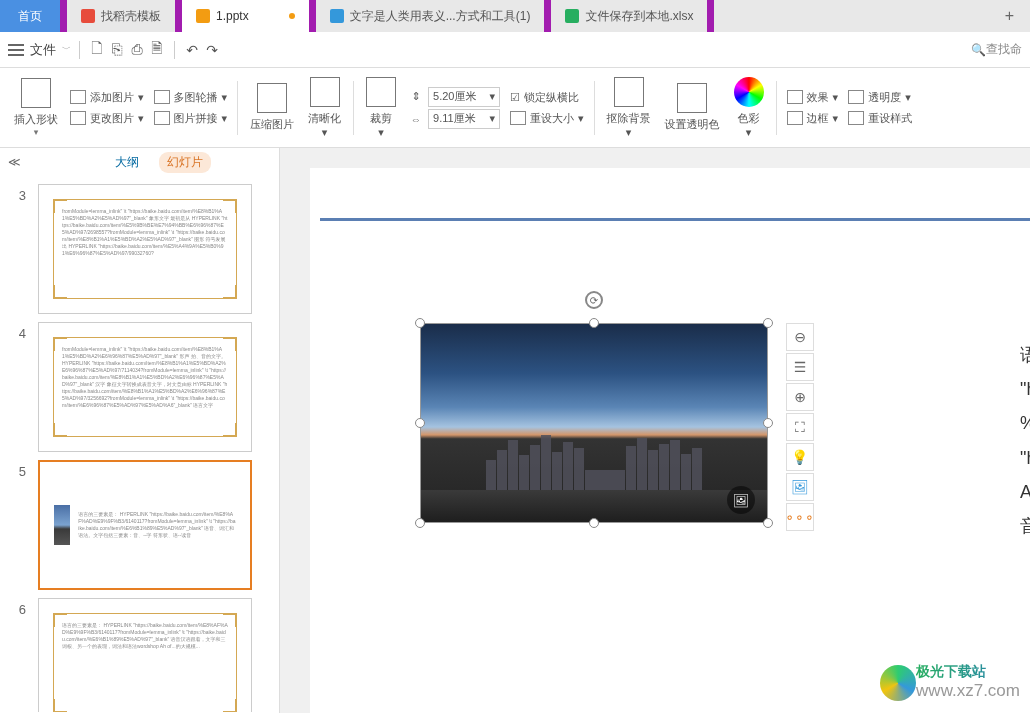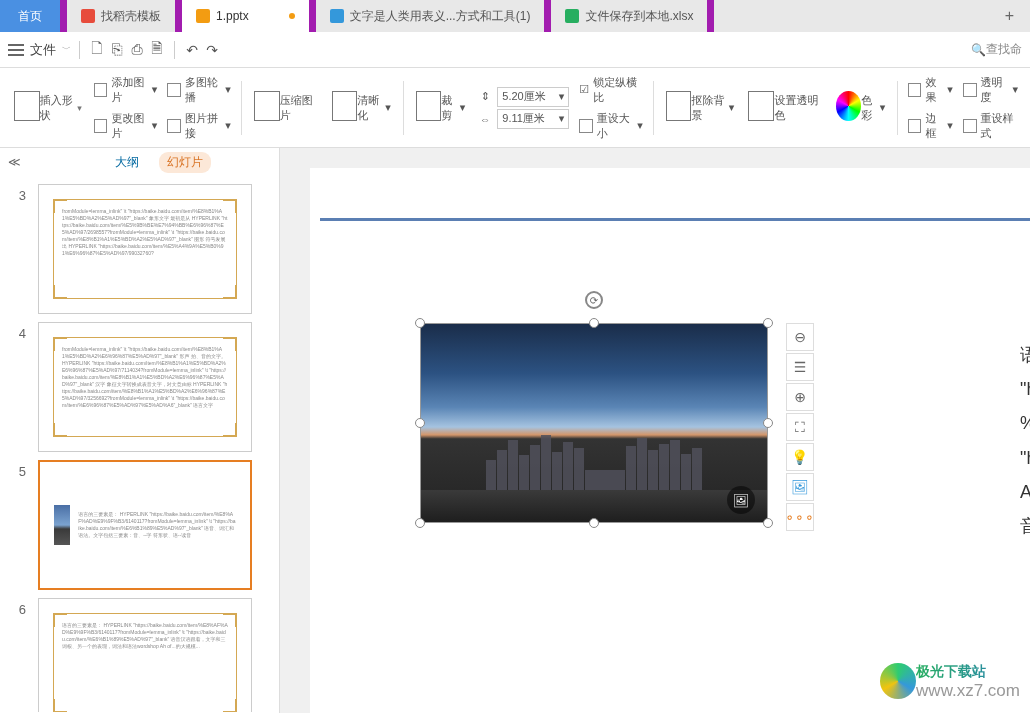--- a/index.html
+++ b/index.html
@@ -21,21 +21,21 @@
 .hamburger span{height:2px;background:#666}
 .file-label{font-size:13px;color:#444;margin:0 4px;cursor:pointer}
 .chev{font-size:9px;color:#777}
 .vdiv{width:1px;height:18px;background:#ccc;margin:0 6px}
 .tb-ico{width:18px;height:18px;cursor:pointer;display:flex;align-items:center;justify-content:center;color:#555;font-size:14px}
 .menu-tabs{display:flex;gap:20px;margin-left:18px}
 .menu-tab{font-size:13px;color:#444;cursor:pointer;padding:4px 2px}
 .pill{background:#e74c3c;color:#fff;padding:3px 12px;border-radius:10px;font-size:12px;cursor:pointer}
 .search{display:flex;align-items:center;color:#888;font-size:12px;margin-left:auto;cursor:pointer}
 .ribbon{height:80px;border-bottom:1px solid #ddd;display:flex;align-items:center;padding:0 8px;gap:2px;font-size:11px;color:#555}
-.rib-group{display:flex;flex-direction:row;align-items:center;justify-content:center;height:70px;padding:0 6px;cursor:pointer}
+.rib-group{display:flex;flex-direction:column;align-items:center;justify-content:center;height:70px;padding:0 6px;cursor:pointer}
 .rib-lg{width:30px;height:30px;border:1.5px solid #777;margin-bottom:4px}
 .rib-sm{display:flex;align-items:center;gap:4px;padding:2px 0;cursor:pointer}
 .rib-smico{width:16px;height:14px;border:1px solid #888}
 .rib-col{display:flex;flex-direction:column;gap:2px;padding:0 4px}
 .rdiv{width:1px;height:54px;background:#ddd;margin:0 4px}
 .size-row{display:flex;align-items:center;gap:4px}
 .size-ico{width:16px;height:16px;display:flex;align-items:center;justify-content:center}
 .size-input{width:72px;height:20px;border:1px solid #ccc;font-size:11px;padding:0 4px;display:flex;align-items:center;justify-content:space-between}
 .workspace{display:flex;height:565px}
 .slide-panel{width:280px;border-right:1px solid #ddd;background:#fff;overflow:hidden}
@@ -69,21 +69,21 @@
 .pic-ico{position:absolute;bottom:8px;right:12px;width:28px;height:28px;border-radius:50%;background:rgba(0,0,0,.5);display:flex;align-items:center;justify-content:center;color:#fff;font-size:13px}
 .handle{position:absolute;width:10px;height:10px;border:1px solid #888;background:#fff;border-radius:50%}
 .h-tl{top:-5px;left:-5px}.h-tr{top:-5px;right:-5px}.h-bl{bottom:-5px;left:-5px}.h-br{bottom:-5px;right:-5px}
 .h-t{top:-5px;left:50%;margin-left:-5px}.h-b{bottom:-5px;left:50%;margin-left:-5px}
 .h-l{top:50%;left:-5px;margin-top:-5px}.h-r{top:50%;right:-5px;margin-top:-5px}
 .rot{position:absolute;top:-32px;left:50%;margin-left:-9px;width:18px;height:18px;border-radius:50%;border:2px solid #888;background:#fff;display:flex;align-items:center;justify-content:center;font-size:10px;color:#666}
 .text-content{position:absolute;top:170px;right:0;width:210px;font-size:18px;color:#333;line-height:1.9}
 .float-tools{position:absolute;top:155px;left:476px;width:30px;display:flex;flex-direction:column;gap:2px}
 .ft-btn{width:28px;height:28px;border:1px solid #ddd;background:#fff;display:flex;align-items:center;justify-content:center;cursor:pointer;color:#666;font-size:14px}
 .ft-more{color:#e67e22;letter-spacing:1px}
-.watermark{position:absolute;bottom:12px;right:10px;display:flex;align-items:flex-start;}
+.watermark{position:absolute;bottom:12px;right:10px;display:flex;align-items:flex-end;}
 .wm-logo{width:36px;height:36px;border-radius:50%;background:conic-gradient(#2ecc71,#3498db,#f1c40f,#2ecc71)}
 .wm-text{font-size:14px;font-weight:bold;background:linear-gradient(to right,#27ae60,#2980b9);-webkit-background-clip:text;-webkit-text-fill-color:transparent}
 .wm-url{font-size:17px;color:#999}
 </style>
 </head>
 <body>
 
 <div class="tab-bar">
   <div class="tab home">首页</div>
   <div class="tab">

